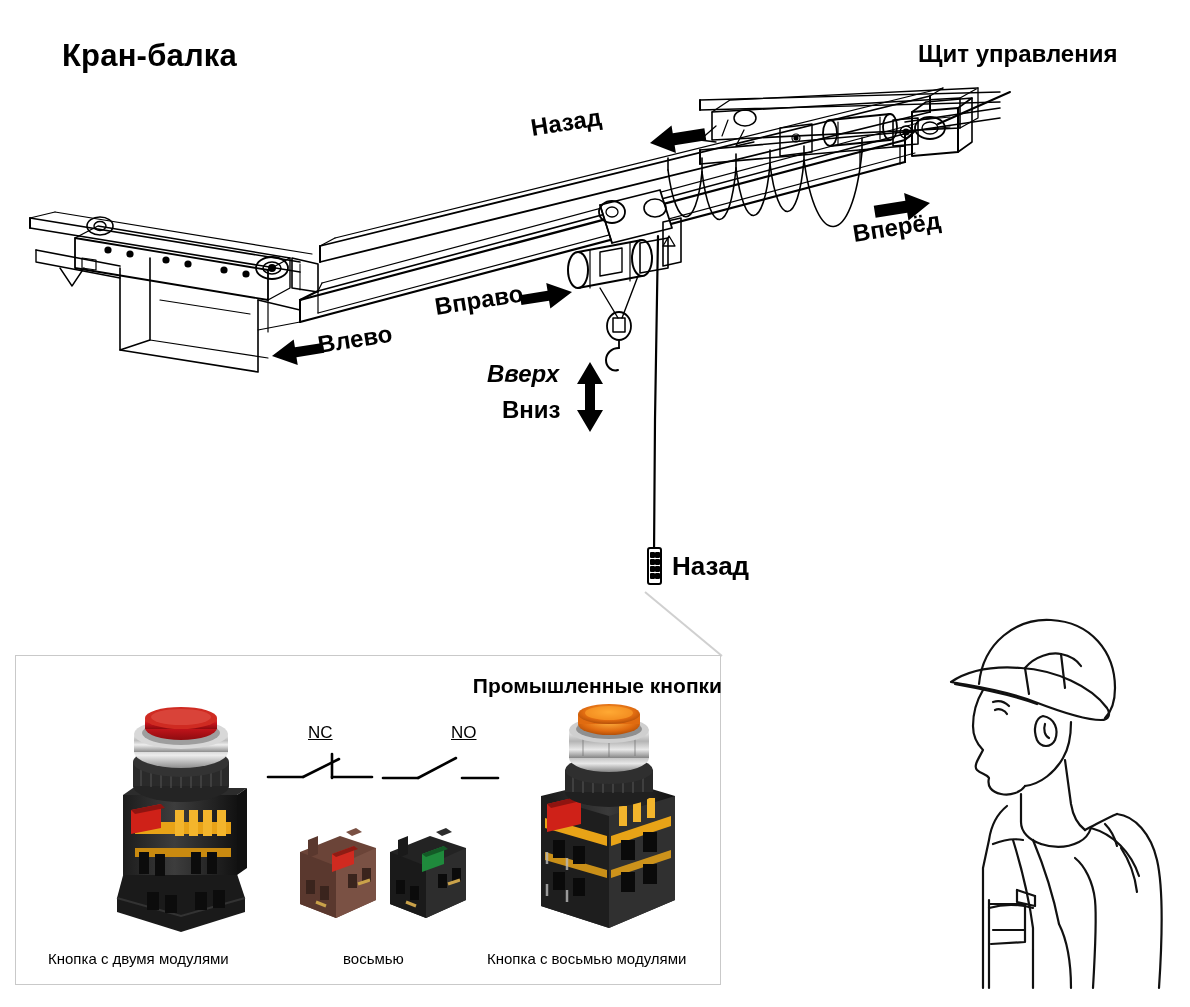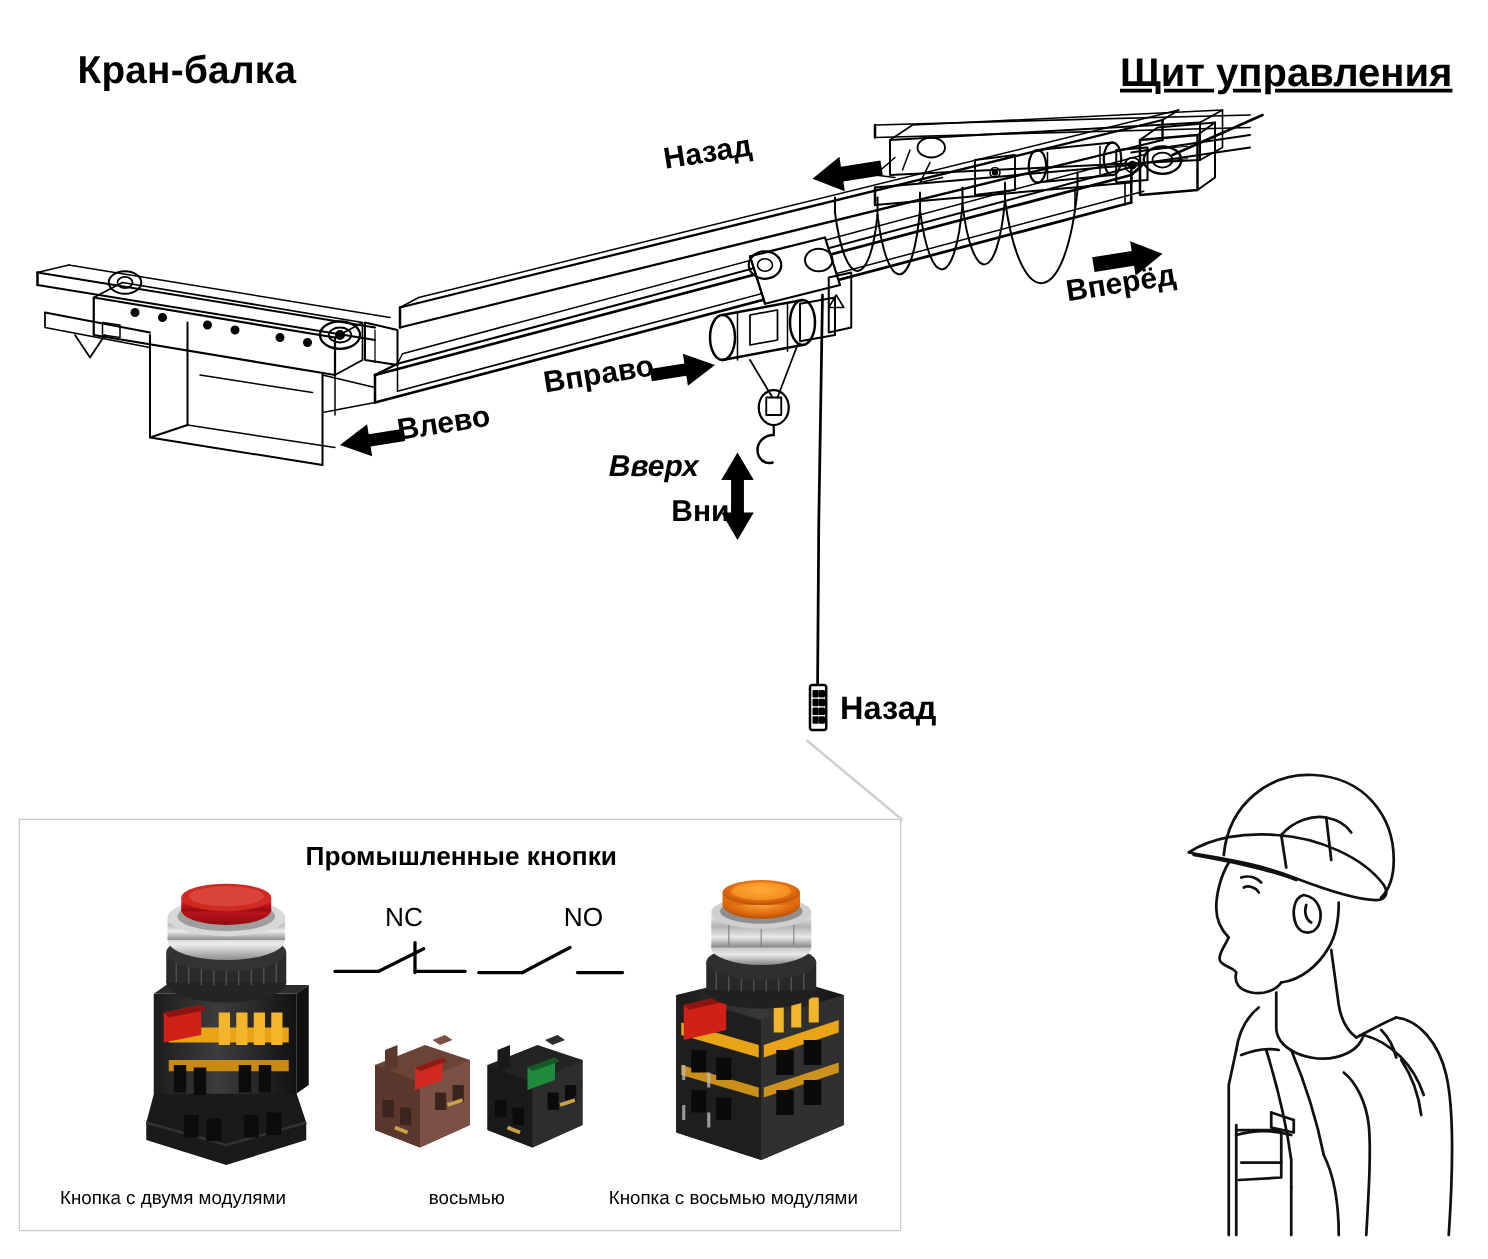--- a/index.html
+++ b/index.html
@@ -1,43 +1,43 @@
 <!DOCTYPE html>
 <html><head>
 <meta charset="utf-8">
 <style>
   html,body{margin:0;padding:0;background:#fff;}
   body{width:1190px;height:1007px;position:relative;overflow:hidden;
        font-family:"Liberation Sans","DejaVu Sans",sans-serif;color:#000;}
   .stage{position:absolute;left:0;top:0;width:960px;height:1007px;}
   .lbl{position:absolute;font-weight:bold;white-space:nowrap;line-height:1;}
   #title{left:62px;top:40px;font-size:31px;letter-spacing:.2px;}
-  #panel-label{left:896px;top:42px;font-size:32px;text-decoration:underline;}
+  #panel-label{left:918px;top:42px;font-size:24px;}
   #pult-label{left:672px;top:553px;font-size:26px;}
   .dirlbl{font-size:24px;font-weight:bold;}
   .rot{transform-origin:left bottom;}
   #nazad{left:533px;top:116px;transform:rotate(-9deg);}
   #vpered{left:855px;top:222px;transform:rotate(-9deg);}
   #vlevo{left:320px;top:333px;transform:rotate(-9deg);}
   #vpravo{left:437px;top:295px;transform:rotate(-9deg);}
   #vverh{left:487px;top:362px;font-style:italic;}
-  #vniz{left:502px;top:398px;margin-left:35px;}
+  #vniz{left:502px;top:398px;}
   svg{display:block;}
   .crane{position:absolute;left:0;top:0;}
   .worker{position:absolute;left:925px;top:608px;}
   
   #buttons-panel{position:absolute;left:15px;top:655px;width:706px;height:330px;
        border:1px solid #c9c9c9;background:#fff;box-sizing:border-box;}
-  #panel-title{position:absolute;left:0;top:18px;width:706px;text-align:center;
+  #panel-title{position:absolute;left:0;top:18px;width:706px;text-align:right;
        font-size:21px;font-weight:bold;}
   .cap{position:absolute;font-size:15px;white-space:nowrap;}
   #cap-2mod{left:48px;top:950px;text-align:center;}
   #cap-mod{left:343px;top:950px;}
   #cap-8mod{left:487px;top:950px;}
-  .contact-name{position:absolute;font-size:21px;}
+  .contact-name{position:absolute;font-size:17px;text-decoration:underline;}
   #nc-name{left:308px;top:723px;}
   #no-name{left:428px;top:723px;margin-left:23px;}
   .photo{position:absolute;}
   #btn2{left:95px;top:700px;}
   #mods{left:292px;top:822px;}
   #btn8{left:523px;top:700px;}
   .leader{position:absolute;left:0;top:0;pointer-events:none;}
 </style>
 </head>
 <body>

